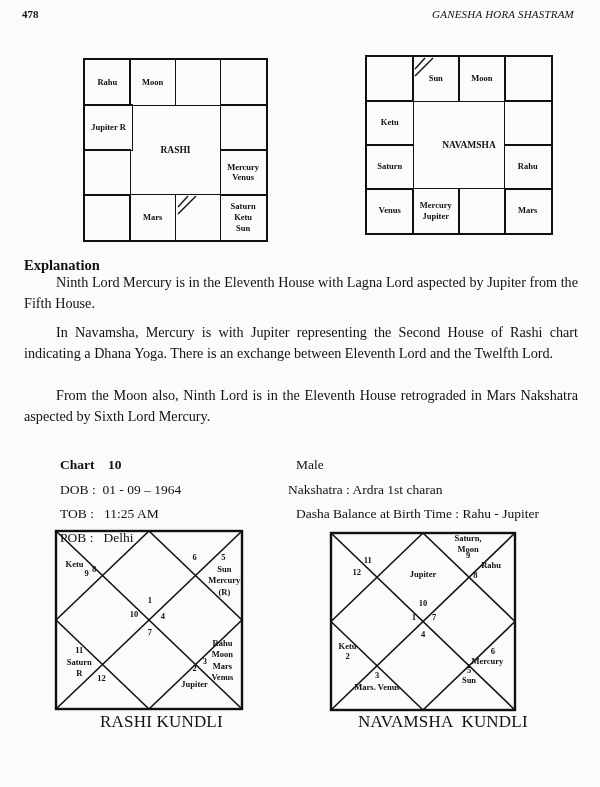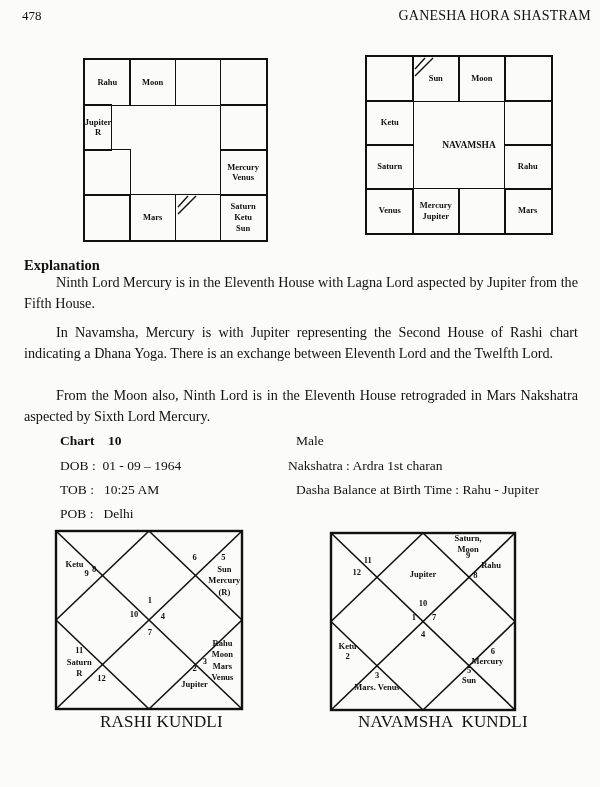--- a/index.html
+++ b/index.html
@@ -1,67 +1,68 @@
 <!DOCTYPE html>
 <html><head>
 <meta charset="utf-8">
 <style>
   html, body { margin: 0; padding: 0; background: #fbfbfa; }
   body { width: 600px; height: 787px; position: relative; overflow: hidden;
          font-family: "Liberation Serif", "DejaVu Serif", serif; color: #111; }
   .abs { position: absolute; }
-  .page-num { left: 22px; top: 8px; font-size: 13px; }
-  .running-head { right: 9px; top: 8px; font-size: 14px; letter-spacing: 0.2px; }
+  .page-num { left: 22px; top: 8px; font-size: 11px; font-weight: bold; }
+  .running-head { right: 26px; top: 8px; font-size: 11px; letter-spacing: 0.2px; font-style: italic; }
 
   
   .sq-chart { position: absolute; border: 2px solid #111; box-sizing: border-box; }
   .sq-cell { position: absolute; border: 1.5px solid #111; box-sizing: border-box;
              display: flex; align-items: center; justify-content: center; text-align: center;
              font-size: 8.5px; font-weight: bold; line-height: 1.25; font-family: "Liberation Serif", serif; }
   .sq-center { position: absolute; display: flex; align-items: center; justify-content: center;
                font-size: 9.5px; font-weight: bold; }
   .hatch { position: absolute; }
 
   
   .heading { left: 24px; top: 257px; font-size: 14.5px; font-weight: bold; }
   .para { left: 24px; width: 554px; font-size: 14.2px; line-height: 21px; text-align: justify; }
   .para .indent { display: inline-block; width: 32px; }
 
-  .meta { font-size: 13.5px; }
+  .meta { font-size: 13.5px; margin-top: 24px; }
   .meta b { font-weight: bold; }
 
   .kundli { position: absolute; }
   .k-text { font-family: "Liberation Serif", serif; font-weight: bold; font-size: 8.5px; fill: #111; }
   .caption { font-size: 17px; letter-spacing: 0.2px; }
 </style>
 </head>
 <body>
 
 <div class="abs page-num">478</div>
 <div class="abs running-head">GANESHA HORA SHASTRAM</div>
 
 <div class="sq-chart" id="rashi-sq" style="left:83px; top:58px; width:185px; height:184px;">
     <div class="sq-cell" style="left: -1px; top: -1px; width: 46.75px; height: 46.5px; white-space: pre-line;">Rahu</div>
     <div class="sq-cell" style="left: 44.25px; top: -1px; width: 46.75px; height: 46.5px; white-space: pre-line;">Moon</div>
     <div class="sq-cell" style="left: 89.5px; top: -1px; width: 46.75px; height: 46.5px; white-space: pre-line;"></div>
     <div class="sq-cell" style="left: 134.75px; top: -1px; width: 46.75px; height: 46.5px; white-space: pre-line;"></div>
-    <div class="sq-cell" style="left: -1px; top: 44px; width: 28px; height: 46.5px; white-space: pre-line;">Jupiter R</div>
+    <div class="sq-cell" style="left: -1px; top: 44px; width: 49px; height: 46.5px; white-space: pre-line;">Jupiter R</div>
     <div class="sq-cell" style="left: 134.75px; top: 44px; width: 46.75px; height: 46.5px; white-space: pre-line;"></div>
     <div class="sq-cell" style="left: -1px; top: 89px; width: 46.75px; height: 46.5px; white-space: pre-line;"></div>
     <div class="sq-cell" style="left: 134.75px; top: 89px; width: 46.75px; height: 46.5px; white-space: pre-line;">Mercury
 Venus</div>
     <div class="sq-cell" style="left: -1px; top: 134px; width: 46.75px; height: 46.5px; white-space: pre-line;"></div>
     <div class="sq-cell" style="left: 44.25px; top: 134px; width: 46.75px; height: 46.5px; white-space: pre-line;">Mars</div>
     <div class="sq-cell" style="left: 89.5px; top: 134px; width: 46.75px; height: 46.5px; white-space: pre-line;"><svg class="hatch" width="22" height="20" style="left: 0px; top: 0px;">
         <line x1="2" y1="12" x2="12" y2="1" stroke="#111" stroke-width="1.4"></line>
         <line x1="2" y1="19" x2="20" y2="1" stroke="#111" stroke-width="1.4"></line>
       </svg></div>
     <div class="sq-cell" style="left: 134.75px; top: 134px; width: 46.75px; height: 46.5px; white-space: pre-line;">Saturn
 Ketu
 Sun</div>
+    <div class="sq-center" style="left: 45.25px; top: 45px; width: 90.5px; height: 90px;">RASHI</div>
   </div>
 
 <div class="sq-chart" id="nav-sq" style="left:365px; top:55px; width:188px; height:180px;">
     <div class="sq-cell" style="left: -1px; top: -1px; width: 47.5px; height: 45.5px; white-space: pre-line;"></div>
     <div class="sq-cell" style="left: 45px; top: -1px; width: 47.5px; height: 45.5px; white-space: pre-line;">Sun<svg class="hatch" width="22" height="20" style="left: 0px; top: 0px;">
         <line x1="2" y1="12" x2="12" y2="1" stroke="#111" stroke-width="1.4"></line>
         <line x1="2" y1="19" x2="20" y2="1" stroke="#111" stroke-width="1.4"></line>
       </svg></div>
     <div class="sq-cell" style="left: 91px; top: -1px; width: 47.5px; height: 45.5px; white-space: pre-line;">Moon</div>
     <div class="sq-cell" style="left: 137px; top: -1px; width: 47.5px; height: 45.5px; white-space: pre-line;"></div>
@@ -84,21 +85,21 @@
 
 <div class="abs meta" style="left:60px; top:433px;">
   <b>Chart</b>&nbsp;&nbsp;&nbsp;&nbsp;<b>10</b>
 </div>
 <div class="abs meta" style="left:60px; top:458px;">
   <span>DOB :</span>&nbsp;
   <span>01 - 09 – 1964</span>
 </div>
 <div class="abs meta" style="left:60px; top:482px;">
   <span>TOB :</span>&nbsp;&nbsp;
-  <span>10:25 AM</span>
+  <span>11:25 AM</span>
 </div>
 <div class="abs meta" style="left:60px; top:506px;">
   <span>POB :</span>&nbsp;&nbsp;
   <span>Delhi</span>
 </div>
 <div class="abs meta" style="left:296px; top:433px;">Male</div>
 <div class="abs meta" style="left:288px; top:458px;">
   <span>Nakshatra :</span>
   <span>Ardra 1st charan</span>
 </div>

